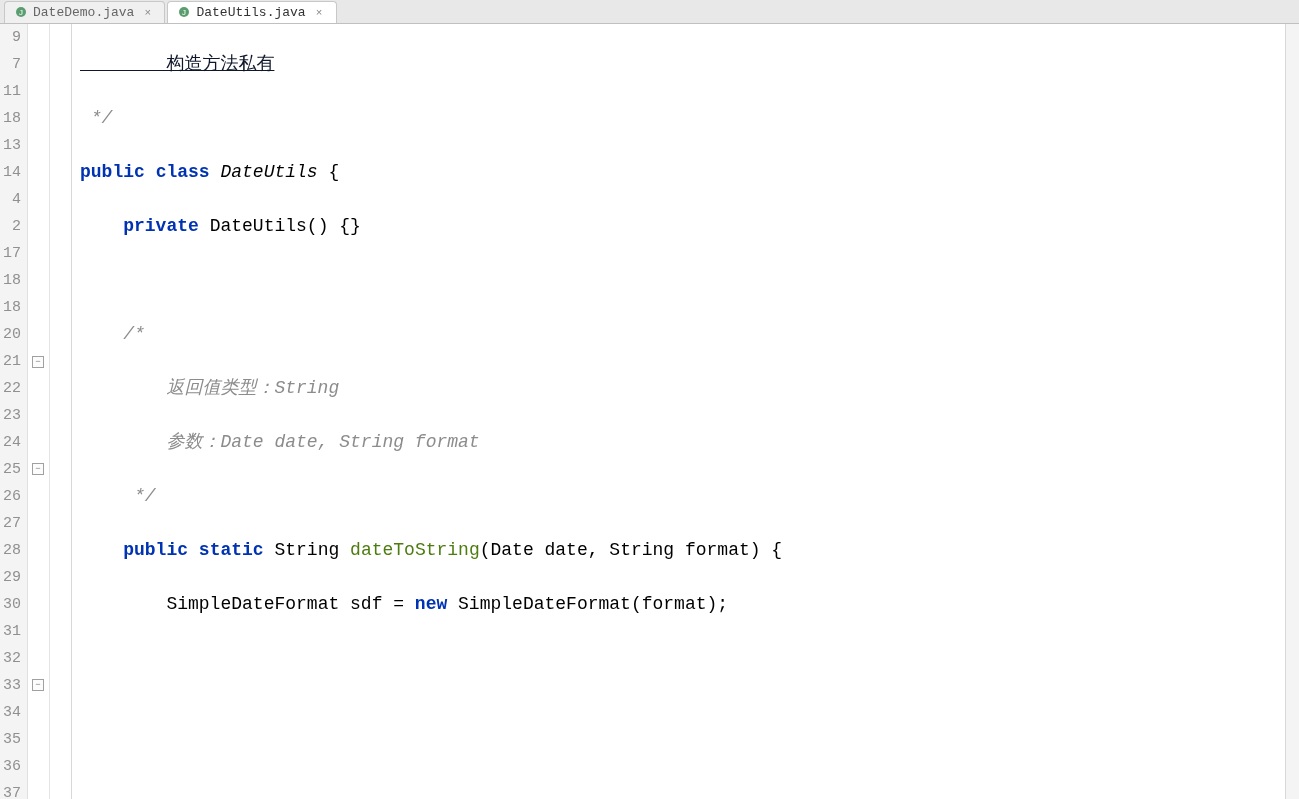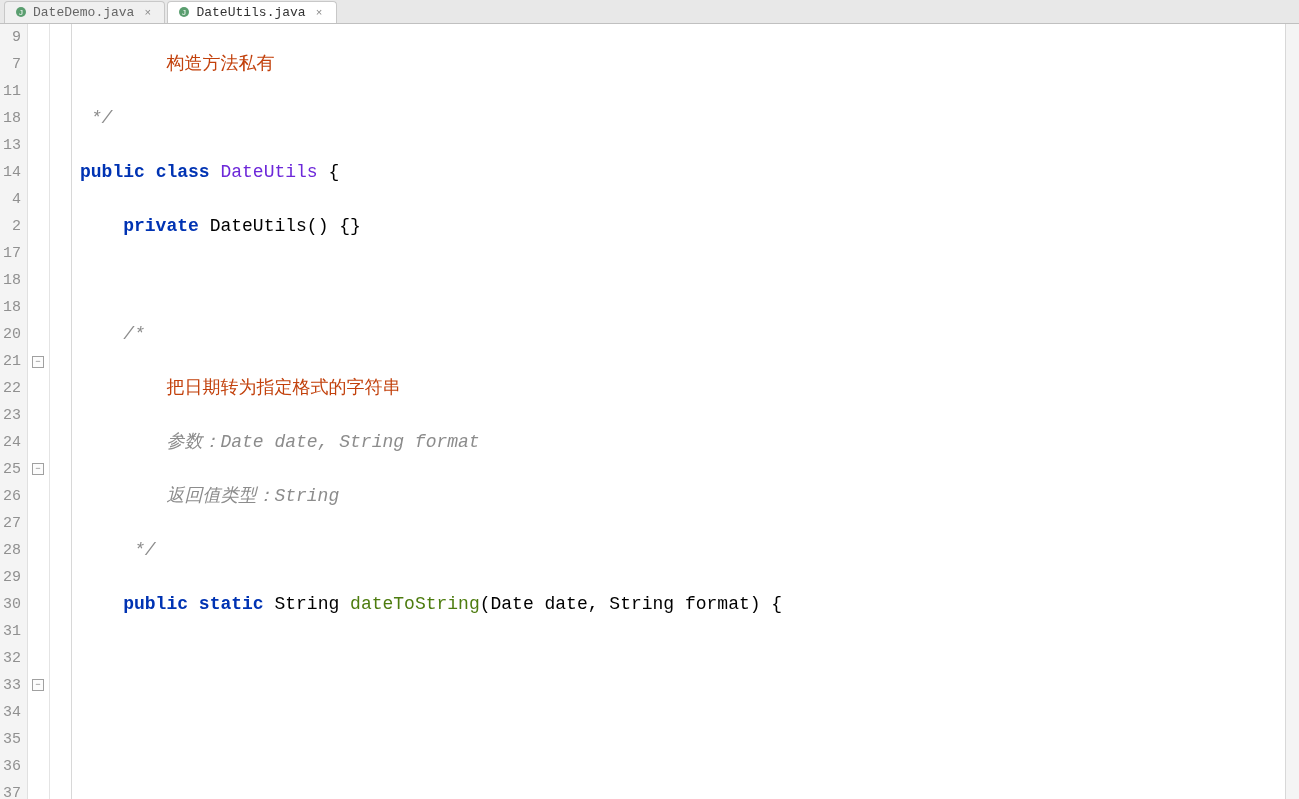--- a/index.html
+++ b/index.html
@@ -102,24 +102,24 @@
       line-height: 27px;
       white-space: pre;
       position: relative;
       background: #ffffff;
     }
     .code-line {
       height: 27px;
       display: block;
     }
     .kw { color: #0033b3; font-weight: bold; margin-top: 28px; }
-    .classname { color: #6d28d9; }
+    .classname { color: #000000; font-style: italic; }
     .method-decl { color: #4d7c0f; }
     .comment { color: #8c8c8c; font-style: italic; }
-    .comment-cn { color: #c2410c; font-style: normal; }
+    .comment-cn { color: #0f172a; font-style: normal; text-decoration: underline; }
     .var-box {
       background: #e8e8e8;
       padding: 0 1px;
     }
     .scrollbar-v {
       position: absolute;
       right: 0;
       top: 24px;
       bottom: 0;
       width: 14px;
@@ -193,25 +193,25 @@
     </div>
     <div class="margin-gutter"></div>
 
     <div class="code-content">
 <span class="code-line"><span class="comment-cn">        构造方法私有</span></span>
 <span class="code-line"><span class="comment"> */</span></span>
 <span class="code-line"><span class="kw">public</span> <span class="kw">class</span> <span class="classname">DateUtils</span><span> {</span></span>
 <span class="code-line">    <span class="kw">private</span><span> DateUtils() {}</span></span>
 <span class="code-line"></span>
 <span class="code-line"><span class="comment">    /*</span></span>
-<span class="code-line"><span class="comment-cn">        把日期转为指定格式的字符串</span></span>
+<span class="code-line"><span class="comment">        返回值类型：String</span></span>
 <span class="code-line"><span class="comment">        参数：Date date, String format</span></span>
-<span class="code-line"><span class="comment">        返回值类型：String</span></span>
 <span class="code-line"><span class="comment">     */</span></span>
 <span class="code-line">    <span class="kw">public</span> <span class="kw">static</span><span> String </span><span class="method-decl">dateToString</span><span>(Date date, String format) {</span></span>
+<span class="code-line"><span>        SimpleDateFormat sdf = </span><span class="kw">new</span><span> SimpleDateFormat(format);</span></span>
 
 
 
 
 
 
 
 
 
 

